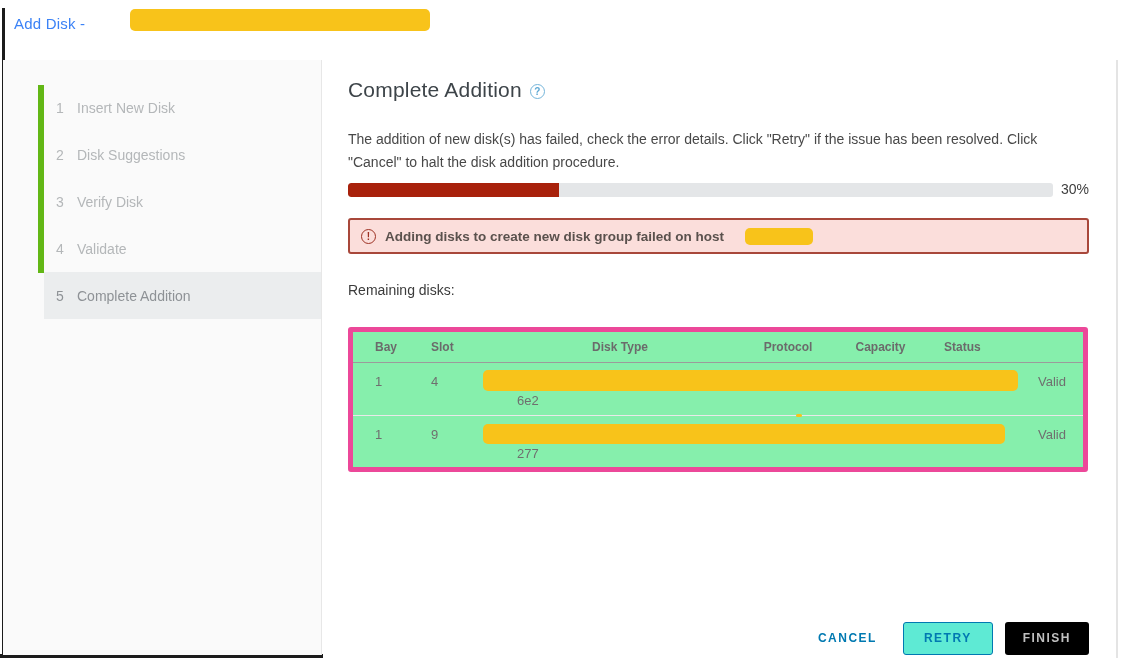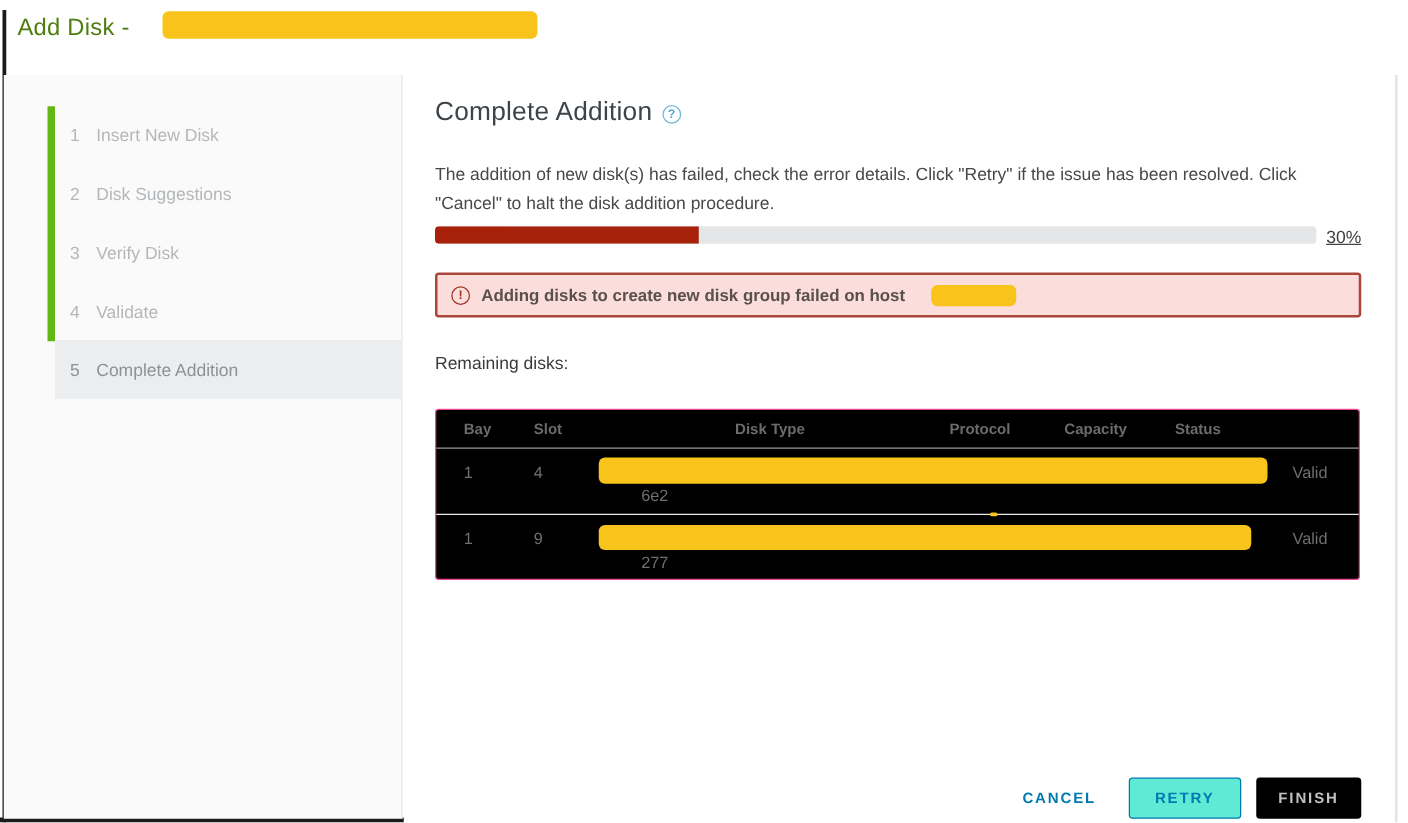--- a/index.html
+++ b/index.html
@@ -12,21 +12,21 @@
   }
   .dialog { position: absolute; inset: 0; background: #fff; }
 
   
   .left-frame   { position: absolute; left: 2px; top: 8px; width: 3px; height: 650px; background: #1b1b1b; }
   .bottom-frame { position: absolute; left: 0; top: 654px; width: 323px; height: 4px; background: #1b1b1b; }
   .right-frame  { position: absolute; left: 1116px; top: 60px; width: 2px; height: 598px; background: #e4e4e4; }
 
   
   .title-bar { position: absolute; left: 14px; top: 8px; height: 30px; display: flex; align-items: center; }
-  .title { font-size: 19px; color: #4d7c0f; letter-spacing: 0.2px; }
+  .title { font-size: 15px; color: #3b82f6; letter-spacing: 0.2px; }
   .title-redaction { position: absolute; left: 130px; top: 9px; width: 300px; height: 22px;
     background: #f8c31a; border-radius: 5px; }
 
   
   .redaction { background: #f8c31a; border-radius: 5px; position: absolute; }
 
   
   .sidebar { position: absolute; left: 3px; top: 60px; width: 319px; height: 595px;
     background: #fafafa; border-right: 1px solid #e7e7e7; }
   .green-bar { position: absolute; left: 35px; top: 25px; width: 6px; height: 188px; background: #62b715; }
@@ -39,39 +39,39 @@
   
   .main { position: absolute; left: 348px; top: 78px; width: 741px; }
   .heading-row { display: flex; align-items: center; gap: 8px; }
   .heading { font-size: 21px; font-weight: 400; color: #3d4449; letter-spacing: 0.2px; }
   .help-icon { width: 15px; height: 15px; border: 1px solid #74b5da; border-radius: 50%;
     color: #5da8d4; font-size: 10px; font-weight: 700; display: flex; align-items: center;
     justify-content: center; margin-top: 3px; cursor: pointer; }
 
   .description { margin-top: 26px; width: 736px; font-size: 14px; line-height: 23px; color: #484848; }
 
-  .progress-row { margin-top: 7px; display: flex; align-items: flex-start; text-decoration: underline; }
+  .progress-row { margin-top: 7px; display: flex; align-items: flex-end; }
   .progress-track { width: 705px; height: 14px; background: #e4e6e8; border-radius: 3px; overflow: hidden; }
   .progress-fill { height: 100%; background: #a8210b; border-radius: 3px 0 0 3px; }
   .progress-label { margin-left: 8px; font-size: 14px; color: #3e3e3e; }
 
   .alert { position: relative; margin-top: 21px; width: 741px; height: 36px;
     background: #fbdedb; border: 2px solid #a8473a; border-radius: 3px;
     display: flex; align-items: center; padding-left: 11px; }
   .alert-icon { width: 15px; height: 15px; border: 1.5px solid #9d3123; border-radius: 50%;
     color: #9d3123; font-size: 10px; font-weight: 700; display: flex; align-items: center;
     justify-content: center; flex: 0 0 15px; }
   .alert-text { margin-left: 9px; font-size: 13.5px; color: #5a514d; font-weight: bold; }
   .alert .redaction { left: 395px; top: 8px; width: 68px; height: 17px; position: absolute; }
 
   .remaining { margin-top: 28px; font-size: 14px; font-weight: 400; color: #3b3b3b; }
 
   
-  .disk-table { margin-top: 29px; width: 740px; border: 1px solid #ec4899; border-radius: 3px;
-    background: #000000; position: relative; }
+  .disk-table { margin-top: 29px; width: 740px; border: 5px solid #ec4899; border-radius: 3px;
+    background: #86efac; position: relative; }
   .t-row { display: grid; grid-template-columns: 56px 89px 244px 92px 93px 94px 72px; }
   .t-head { border-bottom: 1px solid #9b9b9b; height: 31px; align-items: center; }
   .t-head > div { font-size: 12px; font-weight: 700; color: #6b6b6b; }
   .th-bay, .th-slot { padding-left: 22px; }
   .th-guid, .th-disktype, .th-protocol, .th-capacity { text-align: center; }
   .th-status { padding-left: 17px; }
   .t-body-row { position: relative; height: 52px; font-size: 13px; color: #6f6f6f; }
   .t-body-row + .t-body-row { border-top: 1px solid #e9e9e9; }
   .t-body-row > div { padding-top: 11px; }
   .td-bay, .td-slot { padding-left: 22px; }

